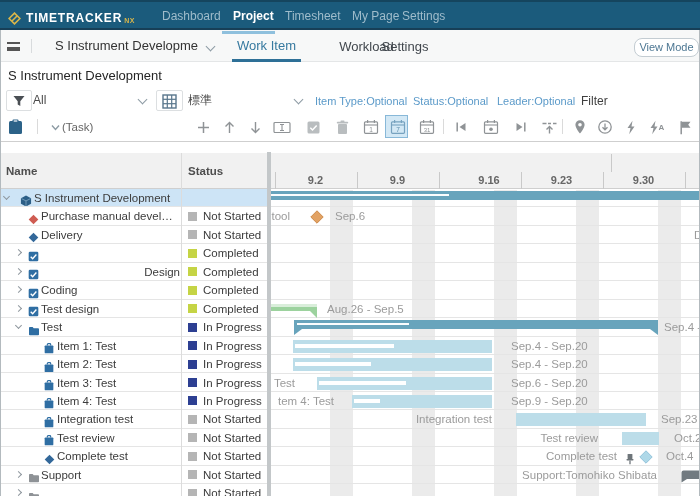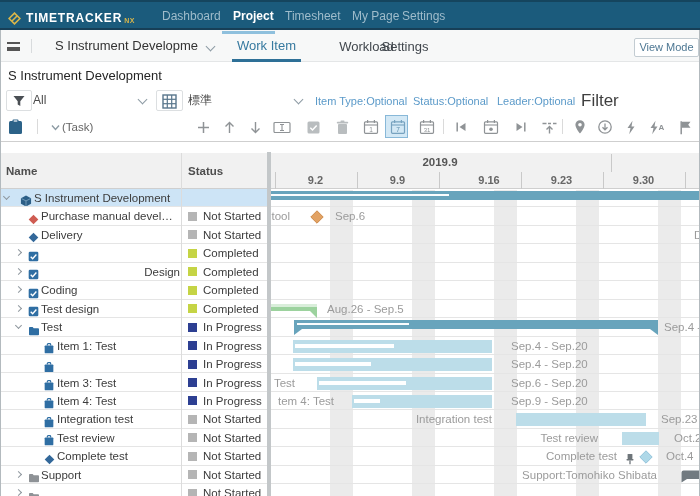--- a/index.html
+++ b/index.html
@@ -23,37 +23,37 @@
   
   #tabbar { left:0; top:30px; width:700px; height:32px; background:#f7f8f8; border-bottom:1px solid #e4e6e7; }
   #hamburger { left:7px; top:12px; width:13px; height:9px; border-top:2px solid #555; border-bottom:2px solid #555; }
   #hamburger:before { content:""; position:absolute; left:0; top:2.5px; width:13px; height:2px; background:#555; }
   #tab-sep { left:31px; top:9px; width:1px; height:14px; background:#d8dbdd; }
   #project-selector { left:55px; top:0; width:168px; height:32px; line-height:32px; font-size:13px; color:#333; white-space:nowrap; overflow:hidden; }
   #selector-chevron { left:207px; top:13px; }
   .chev { width:7px; height:7px; border-right:1.5px solid #8d9ba4; border-bottom:1.5px solid #8d9ba4; transform:rotate(45deg); }
   .tab { top:0; height:32px; line-height:33px; font-size:13px; color:#41474d; text-align:center; cursor:pointer; }
   .tab.active { color:#36799f; border-bottom:3px solid #2e7097; line-height:31px; }
-  #view-mode-btn { left:634px; top:8px; width:65px; height:19px; background:#fff; border:1px solid #c3ccd2; border-radius:2px;
+  #view-mode-btn { left:634px; top:8px; width:65px; height:19px; background:#fff; border:1px solid #c3ccd2; border-radius:8px;
     font-size:11px; color:#4d7793; text-align:center; line-height:17px; cursor:pointer; }
 
   
   #titlebar { left:0; top:62px; width:700px; height:26px; background:#fff; }
   #page-title { left:8px; top:0; height:26px; line-height:27px; font-size:13px; color:#252525; }
 
   
   #filterbar { left:0; top:88px; width:700px; height:25px; background:#fff; }
   #funnel-box { left:6px; top:2px; width:26px; height:21px; border:1px solid #dcdfe1; border-radius:2px; }
   #filter-all { left:33px; top:0; height:25px; line-height:25px; font-size:12px; color:#4a4a4a; }
   #filter-chevron { left:139px; top:8px; }
   #grid-box { left:156px; top:2px; width:27px; height:21px; border:1px solid #dcdfe1; border-radius:2px; }
   #view-std { left:188px; top:0; height:25px; line-height:25px; font-size:12px; color:#4a4a4a; }
   #std-chevron { left:295px; top:8px; }
   .opt-link { top:0; height:25px; line-height:26px; font-size:11px; color:#5b9ac9; cursor:pointer; }
-  #filter-word { left:581px; top:0; height:25px; line-height:26px; font-size:17px; color:#3f3f3f; }
+  #filter-word { left:581px; top:0; height:25px; line-height:26px; font-size:12px; color:#3f3f3f; }
 
   
   #toolbar { left:0; top:113px; width:700px; height:29px; background:#fff; border-bottom:1px solid #cfcfcf; }
   .tbtn { top:5px; width:18px; height:18px; display:flex; align-items:center; justify-content:center; cursor:pointer; }
   .tsep { top:6px; width:1px; height:15px; background:#dadada; }
   #task-label { left:62px; top:0; height:28px; line-height:28px; font-size:11.5px; color:#666; }
   #cal7-box { left:385px; top:2px; width:23px; height:23px; background:#d3e8f5; border:1px solid #88b8d8; }
 
   
   #content { left:0; top:142px; width:648px; height:354px; background:#fff;margin-top:10px; }
@@ -386,20 +386,21 @@
             </svg></div>
           <div class="name-cell" style="left: 57px; width: 123px;">Item 1: Test</div>
           <div class="status-cell"><span class="status-sq" style="background: rgb(45, 63, 146);"></span>In Progress</div>
           <div class="rowline"></div>
         </div>
         <div class="abs trow" style="top: 203.05px;">
           <div class="node-icon" style="left: 44px;"><svg width="10" height="11" viewBox="0 0 12 13">
               <rect x="0.8" y="2.8" width="10.4" height="9.4" rx="1" fill="#2f6ea3"></rect>
               <path d="M4 2.8V1.6a1 1 0 0 1 1-1h2a1 1 0 0 1 1 1v1.2" fill="none" stroke="#2f6ea3" stroke-width="1.4"></path>
             </svg></div>
+          <div class="name-cell" style="left: 57px; width: 123px;">Item 2: Test</div>
           <div class="status-cell"><span class="status-sq" style="background: rgb(45, 63, 146);"></span>In Progress</div>
           <div class="rowline"></div>
         </div>
         <div class="abs trow" style="top: 221.5px;">
           <div class="node-icon" style="left: 44px;"><svg width="10" height="11" viewBox="0 0 12 13">
               <rect x="0.8" y="2.8" width="10.4" height="9.4" rx="1" fill="#2f6ea3"></rect>
               <path d="M4 2.8V1.6a1 1 0 0 1 1-1h2a1 1 0 0 1 1 1v1.2" fill="none" stroke="#2f6ea3" stroke-width="1.4"></path>
             </svg></div>
           <div class="name-cell" style="left: 57px; width: 123px;">Item 3: Test</div>
           <div class="status-cell"><span class="status-sq" style="background: rgb(45, 63, 146);"></span>In Progress</div>
@@ -533,21 +534,20 @@
               <rect x="2.6" y="1" width="4.8" height="5.2" rx="0.6" fill="#6e757a"></rect>
               <rect x="1.4" y="6" width="7.2" height="1.6" rx="0.8" fill="#6e757a"></rect>
               <path d="M5 7.6v3.6" stroke="#6e757a" stroke-width="1.3"></path>
             </svg></div>
           <div class="g-label" style="top: 313.75px; position: absolute; right: 43px;">Support:Tomohiko Shibata</div>
           <div style="position: absolute; left: 410px; top: 316.75px;"><svg width="22" height="13" viewBox="0 0 22 13">
               <path d="M0.5 2.5Q0.5 0.5 2.5 0.5H22V9H6L0.5 12.5V9Z" fill="#717a80"></path>
             </svg></div>
         </div>
       <div id="gantt-header" class="abs">
-        <div id="month-label" class="abs" style="left: 109px; width: 120px;">2019.9</div>
         <div id="month-divider" class="abs" style="left: 340px;"></div>
         <div id="gantt-weeks">
             <div class="abs week-tick" style="left: 3.5px;"></div>
             <div class="abs week-tick" style="left: 85.5px;"></div>
             <div class="abs week-tick" style="left: 167.5px;"></div>
             <div class="abs week-tick" style="left: 249.5px;"></div>
             <div class="abs week-tick" style="left: 331.5px;"></div>
             <div class="abs week-tick" style="left: 413.5px;"></div>
             <div class="abs week-label" style="left: 14.5px; width: 60px;">9.2</div>
             <div class="abs week-label" style="left: 96.5px; width: 60px;">9.9</div>

